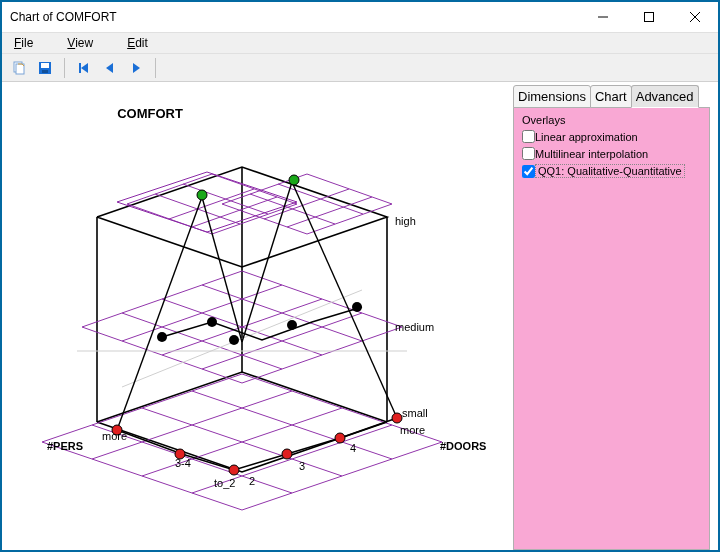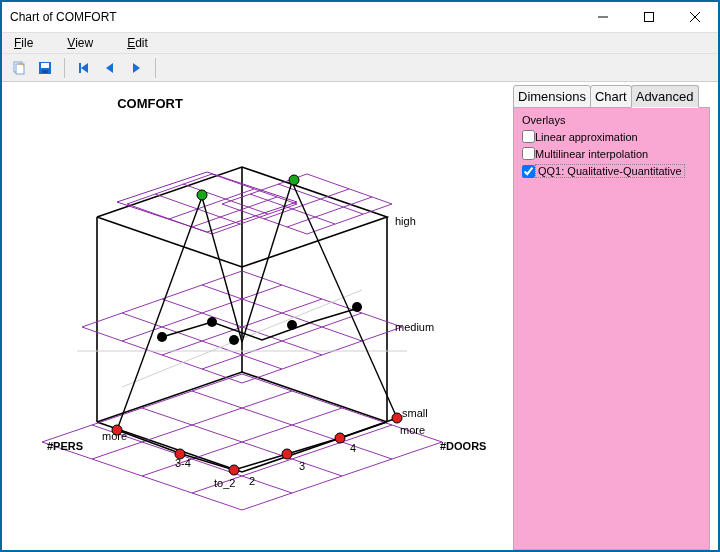--- a/index.html
+++ b/index.html
@@ -75,21 +75,21 @@
   .canvas {
     flex: 1;
     position: relative;
     overflow: hidden;
   }
   .canvas svg {
     position: absolute; left:0; top:0;
   }
   .chart-title {
     position: absolute;
-    left: 0; right: 0; top: 14px;
+    left: 0; right: 0; top: 24px;
     text-align: center;
     font-weight: bold;
     font-size: 13px;
     padding-right: 215px;
   }
   
   .rightpanel {
     width: 205px;
     padding-top: 4px;
     padding-right: 8px;

